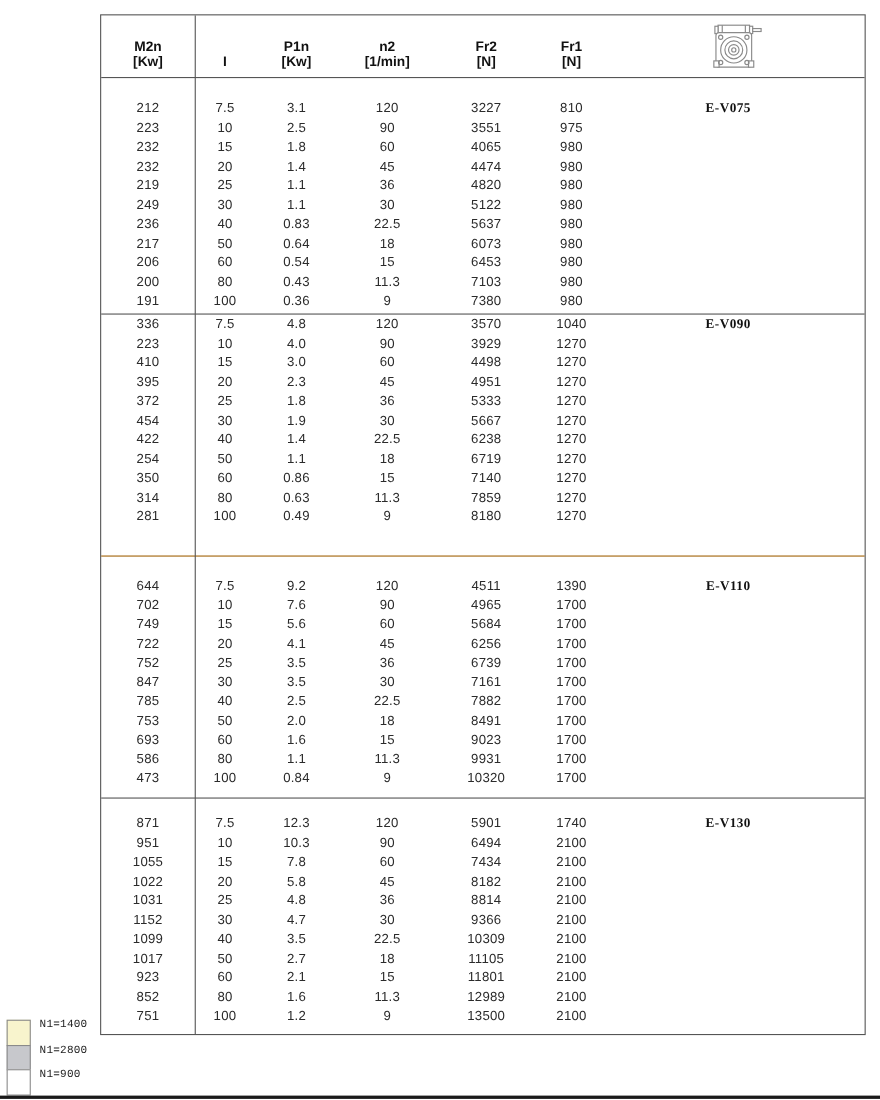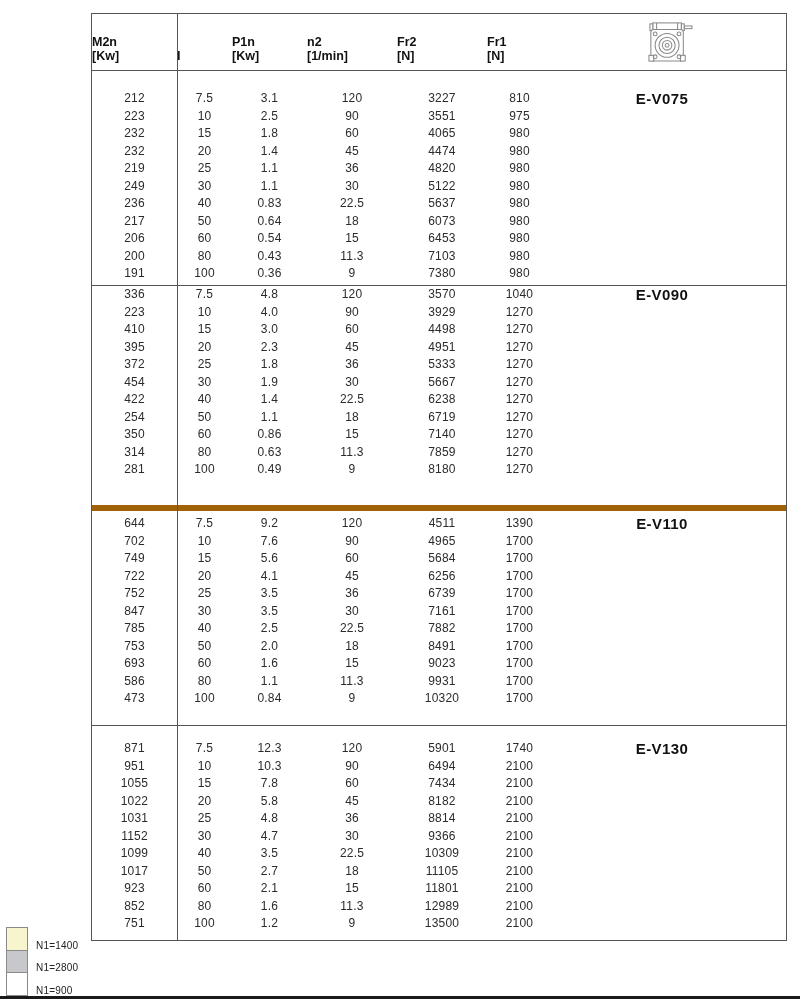--- a/index.html
+++ b/index.html
@@ -17,42 +17,42 @@
   }
   .grid-row{
     display:grid;
     grid-template-columns:85px 55px 75px 90px 90px 65px 1fr;
   }
   
   .header{
     height:57px;border-bottom:1px solid #555;box-sizing:border-box;
   }
   .hcell{
-    display:flex;flex-direction:column;justify-content:flex-end;align-items:flex-start;
+    display:flex;flex-direction:column;justify-content:flex-end;align-items:center;
     padding-bottom:7px;font-weight:bold;font-size:12.5px;color:#111;line-height:14px;
   }
   .hcell span{display:block;min-height:14px;text-align:center;}
   .hcell.icon-cell{justify-content:center;padding-bottom:0;align-items:center;}
   
   .section{box-sizing:border-box;}
   .section.s1{height:214px;padding-top:19px;}
   .section.s2{height:220px;border-top:1px solid #555;}
-  .section.s3{height:220px;padding-top:4px;border-top:6px solid #a16207;}
+  .section.s3{height:220px;padding-top:18px;border-top:1px solid #a16207;}
   .section.s4{height:217px;padding-top:14px;border-top:1px solid #555;}
   .row{height:17.5px;line-height:17.5px;}
   .cell{
     text-align:center;font-size:12px;color:#2b2b2b;letter-spacing:0.2px;
     white-space:nowrap;overflow:visible;
   }
   .cell.label{
-    font-weight:bold;color:#111;font-size:15px;padding-right:14px;letter-spacing:0.4px;
+    font-weight:bold;color:#111;font-size:12px;padding-right:14px;letter-spacing:0.4px;font-family:Liberation Serif, serif;
   }
   
   .legend{position:absolute;left:6px;top:927px;}
-  .legend-row{display:flex;align-items:flex-end;height:23.5px;margin-top:-1px;}
+  .legend-row{display:flex;align-items:flex-start;height:23.5px;margin-top:-1px;font-family:Liberation Mono, monospace;}
   .legend-row:first-child{margin-top:0;}
   .swatch{
     width:22px;height:100%;box-sizing:border-box;border:1px solid #8a8a8a;flex:0 0 22px;
   }
   .legend-label{margin-left:8px;font-size:10px;color:#222;letter-spacing:0.2px;}
   
   .bottom-rule{position:absolute;left:0;right:0;top:996px;height:2.5px;background:#1a1a1a;}
   svg{display:block;}
 </style>
 </head>

